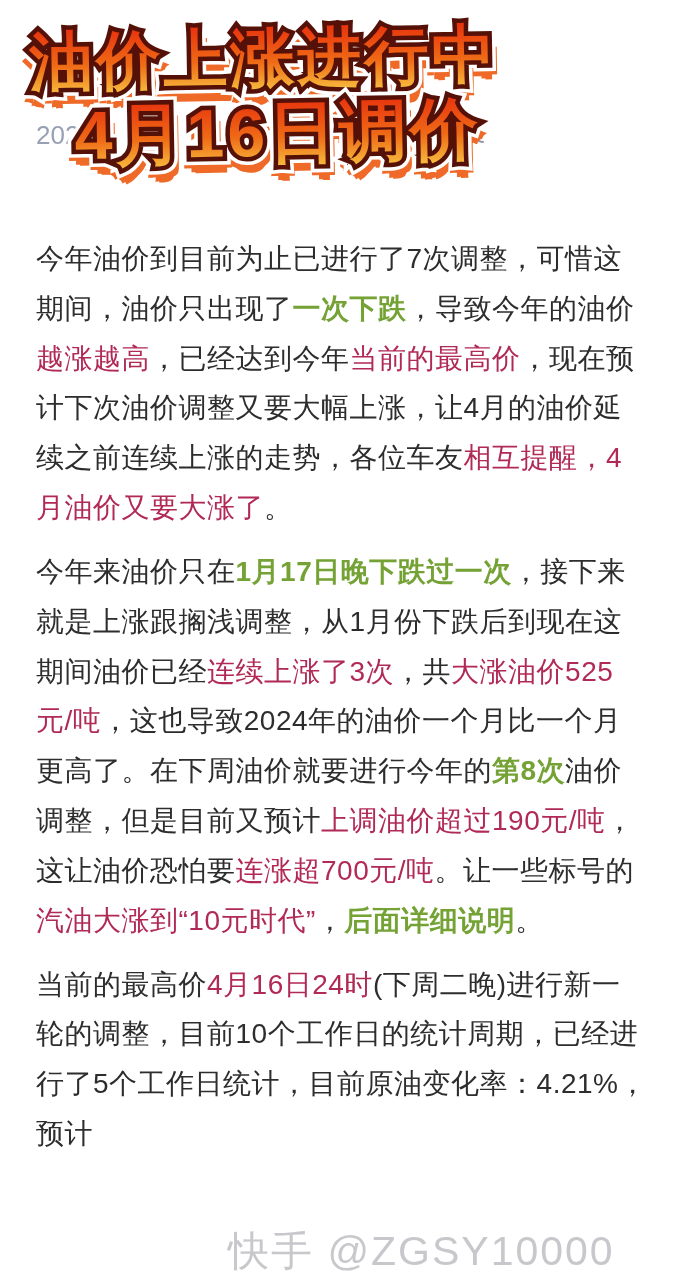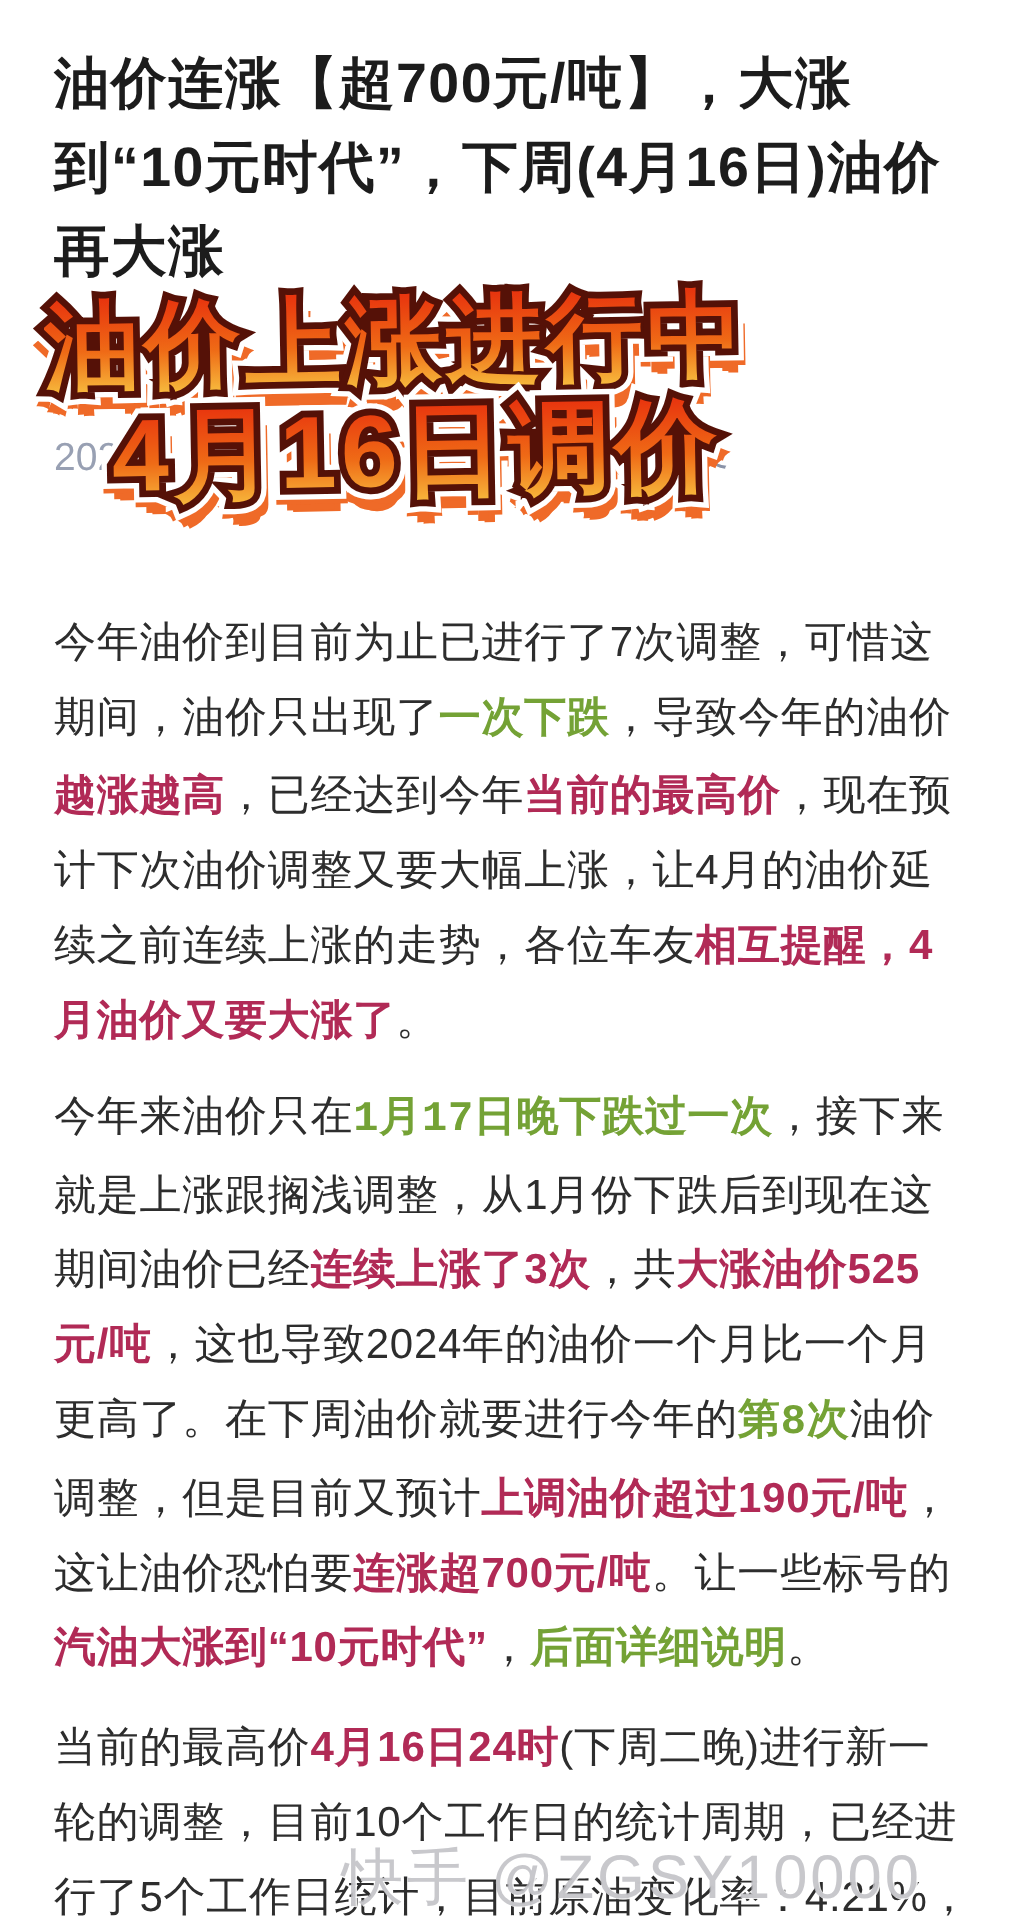--- a/index.html
+++ b/index.html
@@ -62,37 +62,36 @@
   }
   .para:first-of-type { margin-top:10px; }
   .sub-heading {
     font-size:30px;
     font-weight:700;
     color:#1c1c1c;
     letter-spacing:0.5px;
     margin-top:26px;
   }
   .run-normal { color:#2d2d2d;margin-top:12px; }
-  .run-green { color:var(--green); font-weight:700;font-family:Liberation Mono, monospace; }
-  .run-red   { color:var(--red);   font-weight:700; }
+  .run-green { color:var(--green); font-weight:700; }
+  .run-red   { color:var(--red);   font-weight:400; }
 
   .watermark {
     position:absolute; left:228px; top:1224px; z-index:5;
     font-size:41px; letter-spacing:2px;
     color:rgba(190,190,195,0.85);
     text-shadow:1px 1px 0 rgba(255,255,255,0.9);
     white-space:nowrap;
   }
 </style>
 </head>
 <body>
 
 <div class="article">
 
-  <h1 class="page-title">油价连涨【超700元/吨】，大涨到“10元时代”，下周(4月16日)油价再大涨</h1>
 
   <div class="banner-area">
     <div class="meta-line">
       <span class="meta-date">2024</span>
       <span class="meta-more">全文</span>
     </div>
     <div class="banner">
       <span class="banner-line banner-line-1">
         <span class="layer back">油价上涨进行中</span>
         <span class="layer mid">油价上涨进行中</span>

